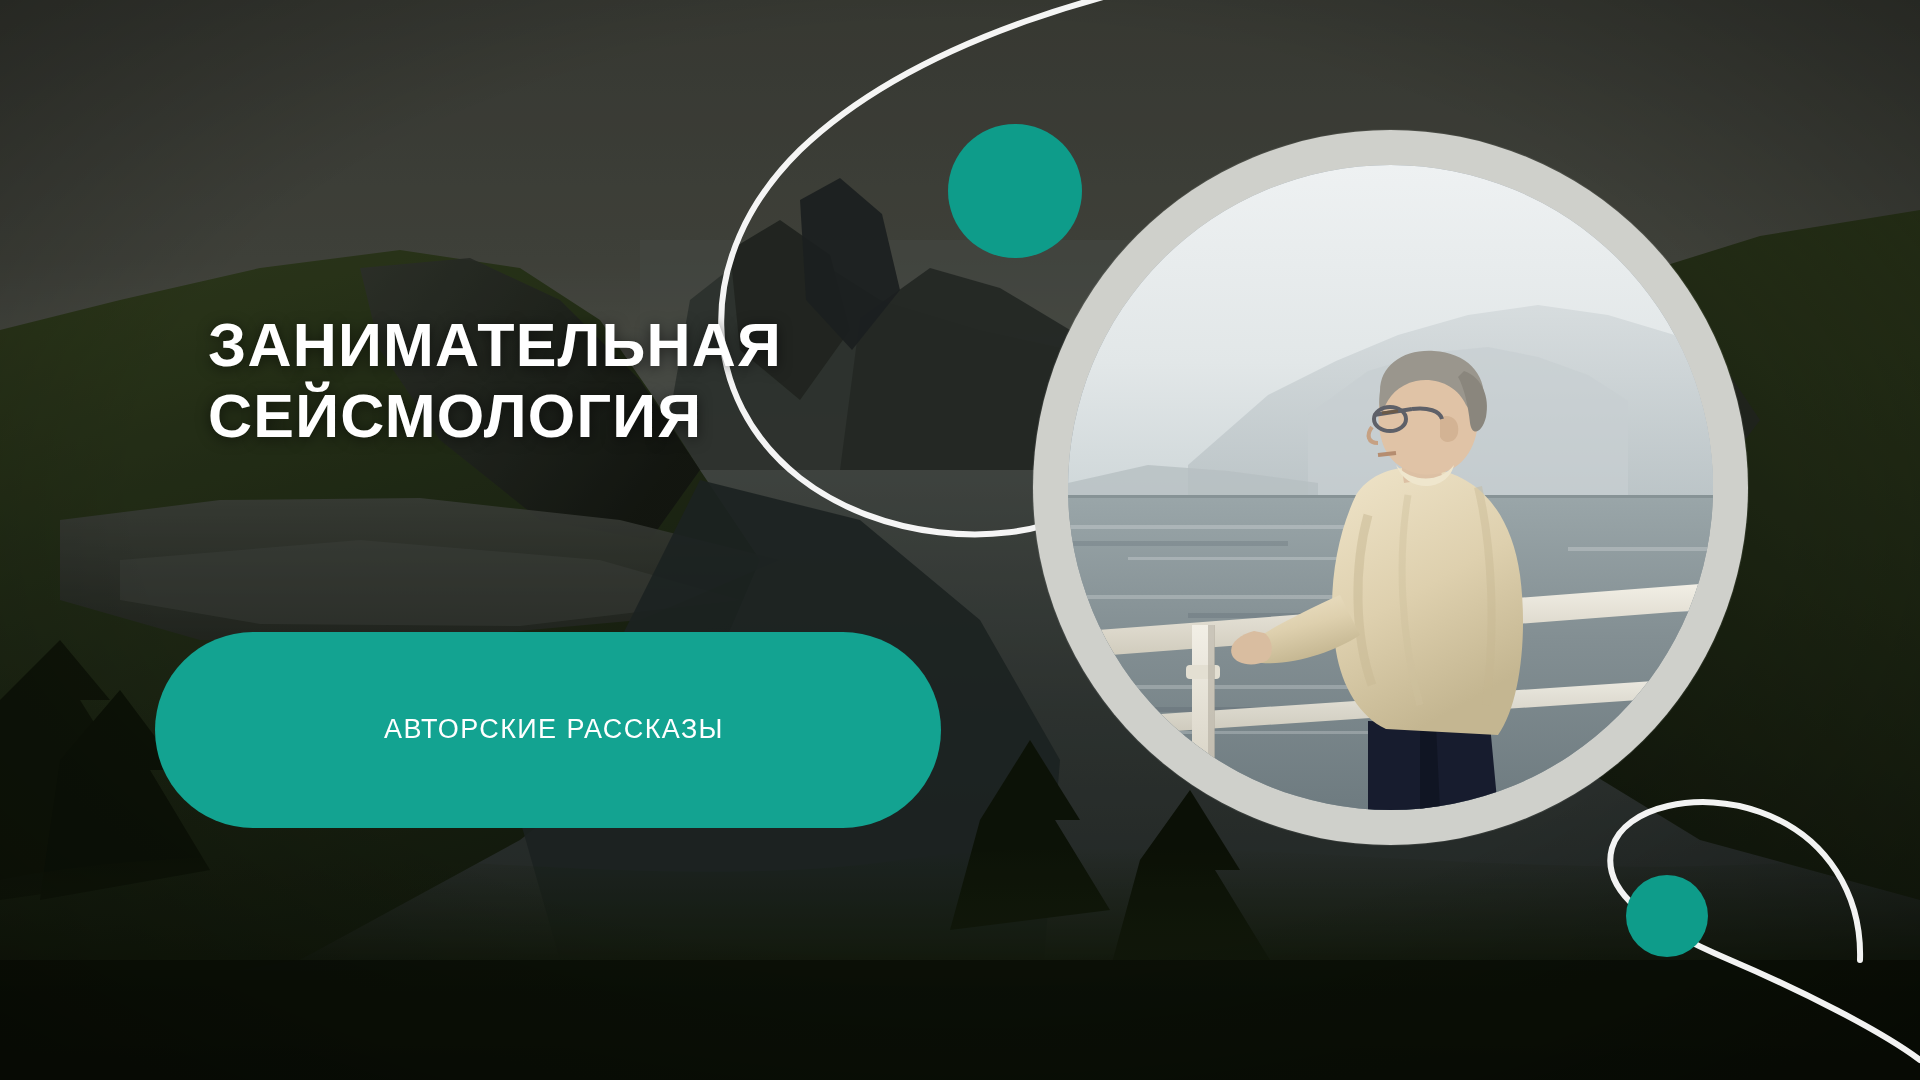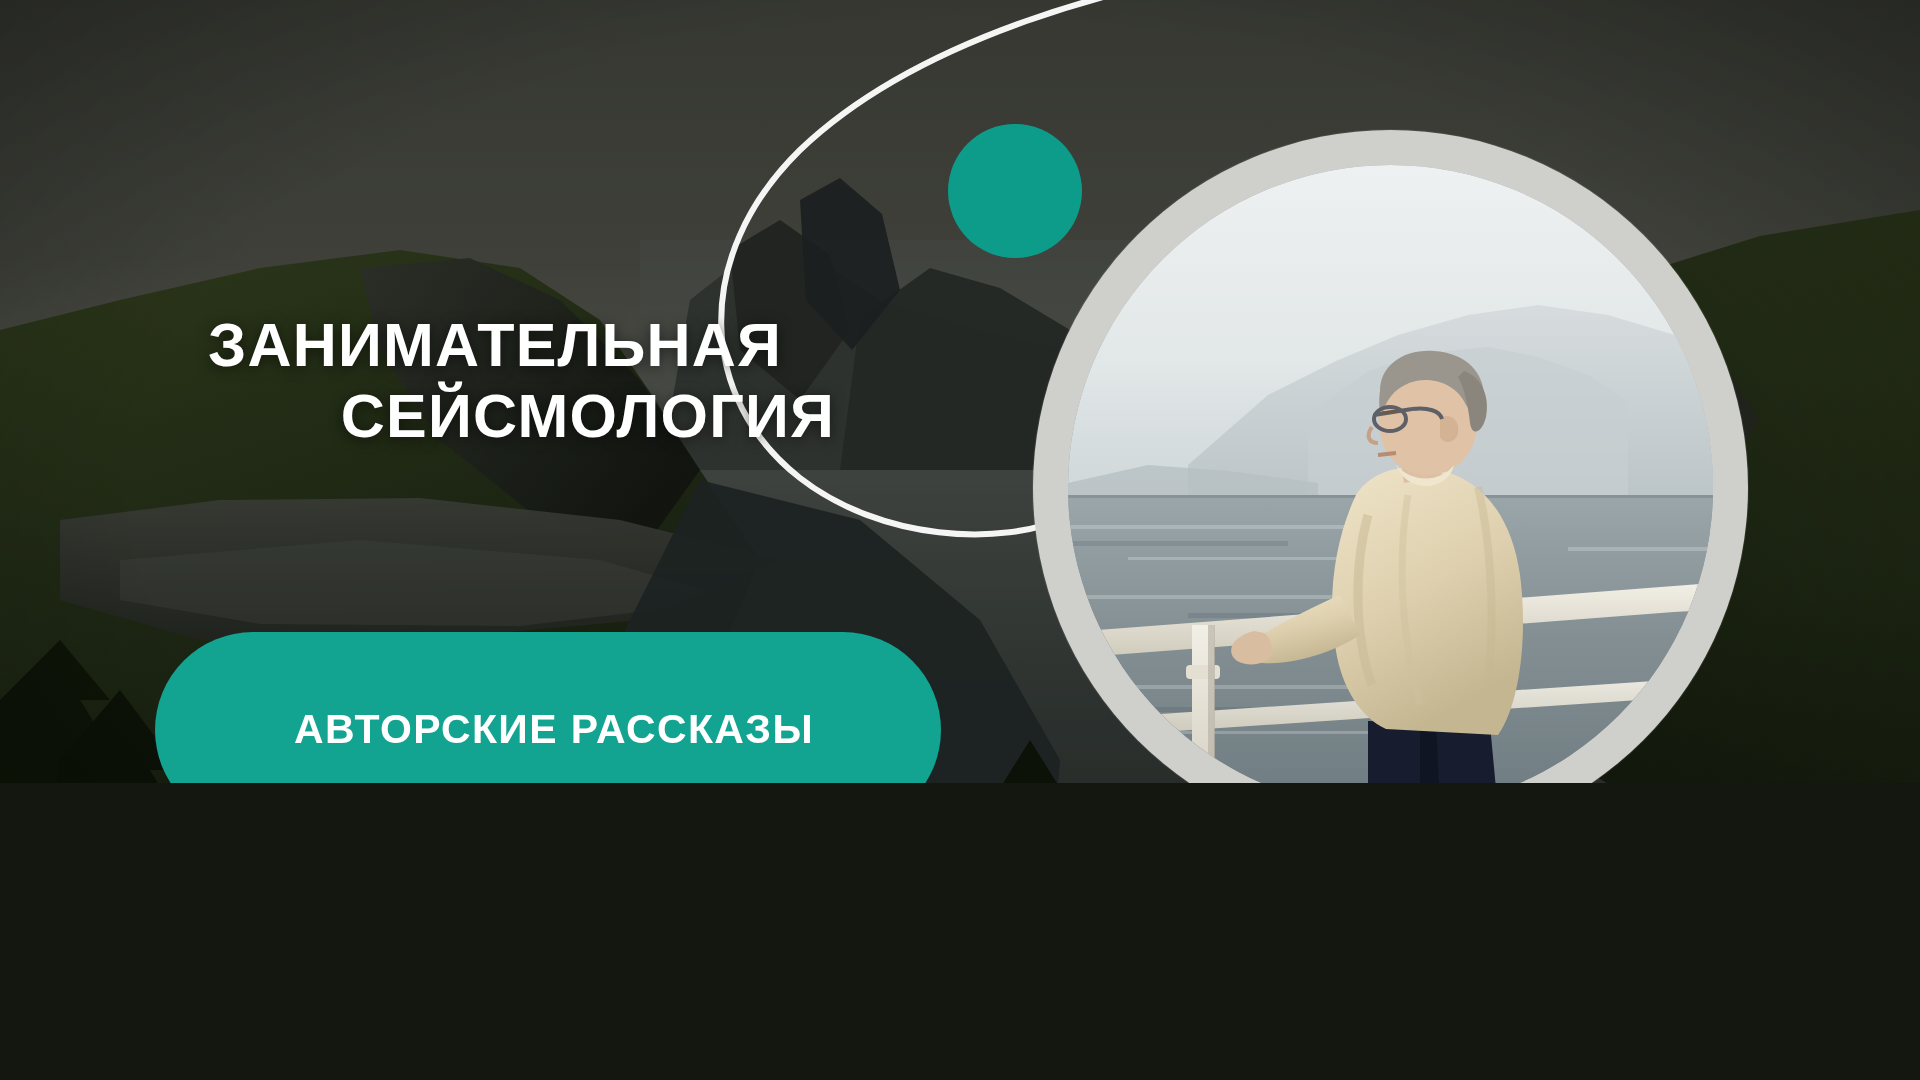--- a/index.html
+++ b/index.html
@@ -1,21 +1,21 @@
 <!DOCTYPE html>
 <html><head>
 <meta charset="utf-8">
 <style>
   html,body{margin:0;padding:0;}
   body{
     width:1920px;height:1080px;overflow:hidden;
     font-family:"Liberation Sans","DejaVu Sans",sans-serif;
     background:#14170f;
   }
-  .stage{position:relative;width:1920px;height:783px;overflow:hidden;}
+  .stage{position:relative;width:1920px;height:1080px;overflow:hidden;}
 
   
   .bg{position:absolute;inset:0;overflow:hidden;background:#10140c;}
   .bg svg{position:absolute;inset:0;width:1920px;height:1080px;display:block;}
   .bg-dim{position:absolute;inset:0;background:rgba(10,14,8,0.30);}
 
   
   .decor{position:absolute;inset:0;pointer-events:none;}
   .decor svg{position:absolute;inset:0;width:1920px;height:1080px;display:block;overflow:visible;}
 
@@ -26,34 +26,34 @@
   
   .title{
     position:absolute;left:208px;top:310px;width:760px;
     color:#ffffff;
     font-size:61px;line-height:1.17;
     font-weight:bold;
     letter-spacing:1.2px;
     text-transform:uppercase;
     text-shadow:0 2px 14px rgba(0,0,0,.55);
   }
-  .title .l2{display:block;text-align:center;}
+  .title .l2{display:block;}
 
   .badge{
     position:absolute;left:155px;top:632px;
     width:786px;height:196px;
     border-radius:98px;
     display:flex;flex-direction:column;
     align-items:center;justify-content:center;
     color:#ffffff;
   }
   .badge .bline{
-    font-size:41px;line-height:1.30;
+    font-size:27px;line-height:1.30;
     letter-spacing:1.4px;
-    font-weight:bold;
+    font-weight:normal;
     text-transform:uppercase;
     white-space:nowrap;
     margin-left:12px;
   }
 
   
   .portrait-wrap{
     position:absolute;left:1033px;top:130px;
     width:715px;height:715px;border-radius:50%;
     background:#cfd0cb;

